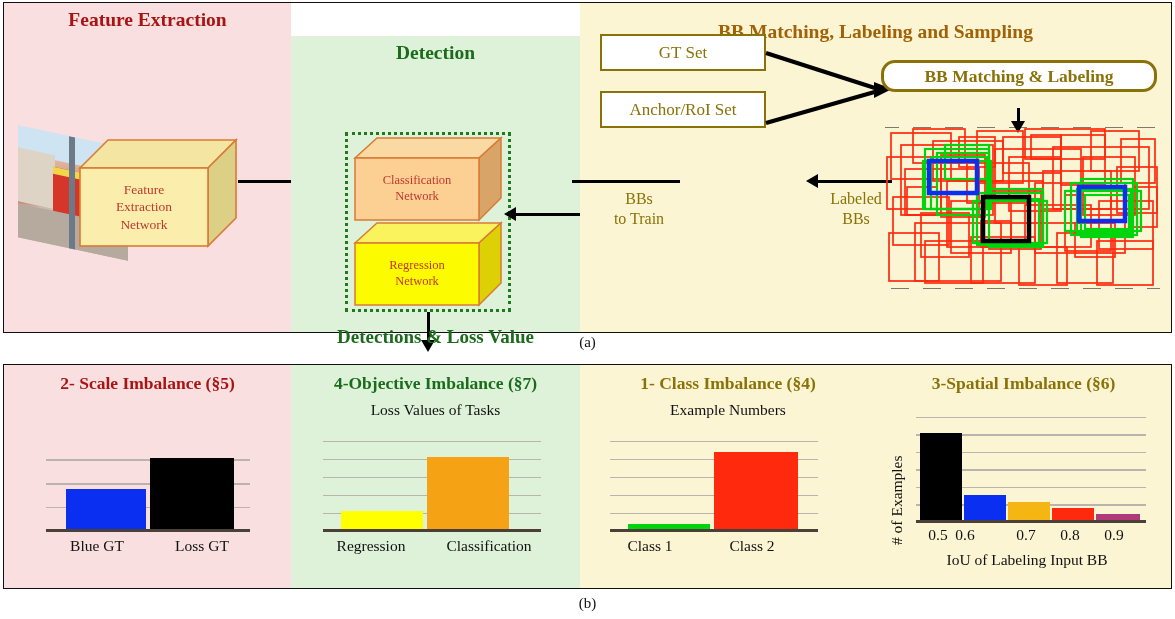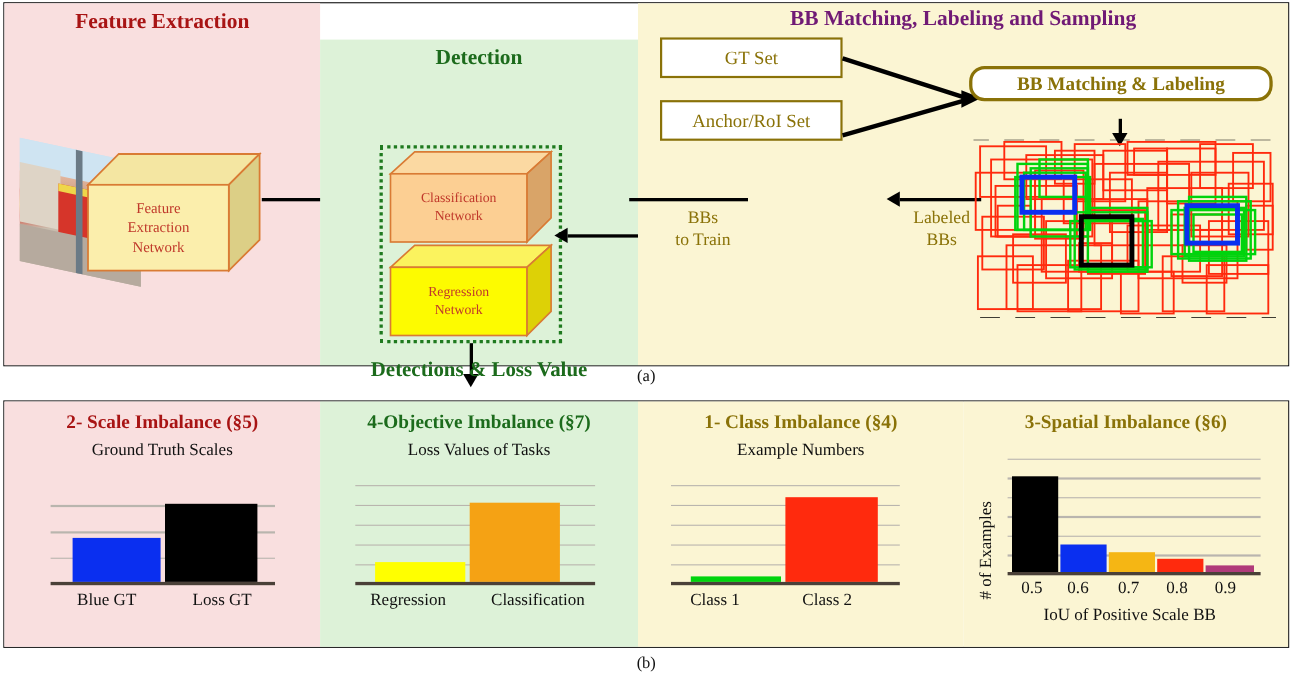--- a/index.html
+++ b/index.html
@@ -8,21 +8,21 @@
 
   
   .panelA{position:absolute;left:3px;top:2px;width:1169px;height:331px;border:1.5px solid #111;box-sizing:border-box;display:flex;}
   .colPink{background:#f9dfdf;width:287px;position:relative;}
   .colGreen{background:#ddf2d8;width:289px;position:relative;margin-top:33px;}
   .colYellow{background:#fbf5d3;flex:1;position:relative;}
 
   .secTitle{position:absolute;left:0;right:0;text-align:center;font-weight:bold;font-size:19.5px;}
   .tPink{color:#a81414;top:6px;}
   .tGreen{color:#1c6b1c;top:6px;}
-  .tYellow{color:#701a75;top:4px;}
+  .tYellow{color:#a16207;top:18px;}
 
   
   .photo{position:absolute;left:14px;top:134px;width:110px;height:112px;
         background:linear-gradient(170deg,#cfe0ee 0%,#cfe0ee 22%,#e8b9a0 23%,#d4a88f 34%,#d63a2a 36%,#e8d23b 46%,#d63a2a 54%,#c9bdae 62%,#b9ada0 100%);
         transform:skewY(12deg);}
   .photo .strip1{position:absolute;left:46%;top:0;width:6px;height:100%;background:#6b7a86;}
   .photo .sky{position:absolute;left:0;top:0;width:100%;height:24%;background:#cfe4f2;}
   .photo .bldg{position:absolute;left:0;top:20%;width:34%;height:48%;background:#ded4c6;}
   .photo .bus{position:absolute;left:32%;top:30%;width:50%;height:34%;background:#d6352a;border-top:7px solid #efd64a;}
   .photo .grd{position:absolute;left:0;bottom:0;width:100%;height:30%;background:#b6aa9e;}
@@ -247,21 +247,20 @@
 
     </div>
   </div>
 
   <div class="capA">(a)</div>
 
   <div class="panelB">
 
     <div class="bCell" style="width:287px;background:#f9dfdf;">
       <div class="bTitle" style="color:#a81414;">2- Scale Imbalance (§5)</div>
-      <div class="bSub">Ground Truth Scales</div>
       <div class="plot" style="left:42px;top:72px;width:204px;height:95px;">
         <div class="grid" style="bottom:71.25px;"></div>
         <div class="grid" style="bottom:47.5px;"></div>
         <div class="grid" style="bottom:23.75px;"></div>
         <div class="bar" style="left:20px;width:80px;height:40px;background:#0a2ff0;"></div>
         <div class="bar" style="left:104px;width:84px;height:71px;background:#000;"></div>
         <div class="axis"></div>
       </div>
       <div class="xlab" style="left:42px;top:172px;width:102px;">Blue GT</div>
       <div class="xlab" style="left:146px;top:172px;width:104px;">Loss GT</div>
@@ -315,23 +314,23 @@
         <div class="grid" style="bottom:17.5px;"></div>
         <div class="bar" style="left:4px;width:42px;height:87px;background:#000;"></div>
         <div class="bar" style="left:48px;width:42px;height:25px;background:#0a2ff0;"></div>
         <div class="bar" style="left:92px;width:42px;height:18px;background:#f5b614;"></div>
         <div class="bar" style="left:136px;width:42px;height:12px;background:#ff2a0d;"></div>
         <div class="bar" style="left:180px;width:44px;height:6px;background:#b03a7a;"></div>
         <div class="axis"></div>
       </div>
 
       <div class="xlab" style="left:38px;top:161px;width:48px;">0.5</div>
-      <div class="xlab" style="left:80px;top:161px;width:48px;">0.6</div>
+      <div class="xlab" style="left:65px;top:161px;width:48px;">0.6</div>
       <div class="xlab" style="left:126px;top:161px;width:48px;">0.7</div>
       <div class="xlab" style="left:170px;top:161px;width:48px;">0.8</div>
       <div class="xlab" style="left:214px;top:161px;width:48px;">0.9</div>
 
-      <div class="xaxisTitle" style="left:26px;top:186px;width:250px;">IoU of Positive Scale BB</div>
+      <div class="xaxisTitle" style="left:26px;top:186px;width:250px;">IoU of Labeling Input BB</div>
     </div>
   </div>
 
   <div class="capB">(b)</div>
 </div>
 
 </body></html>

